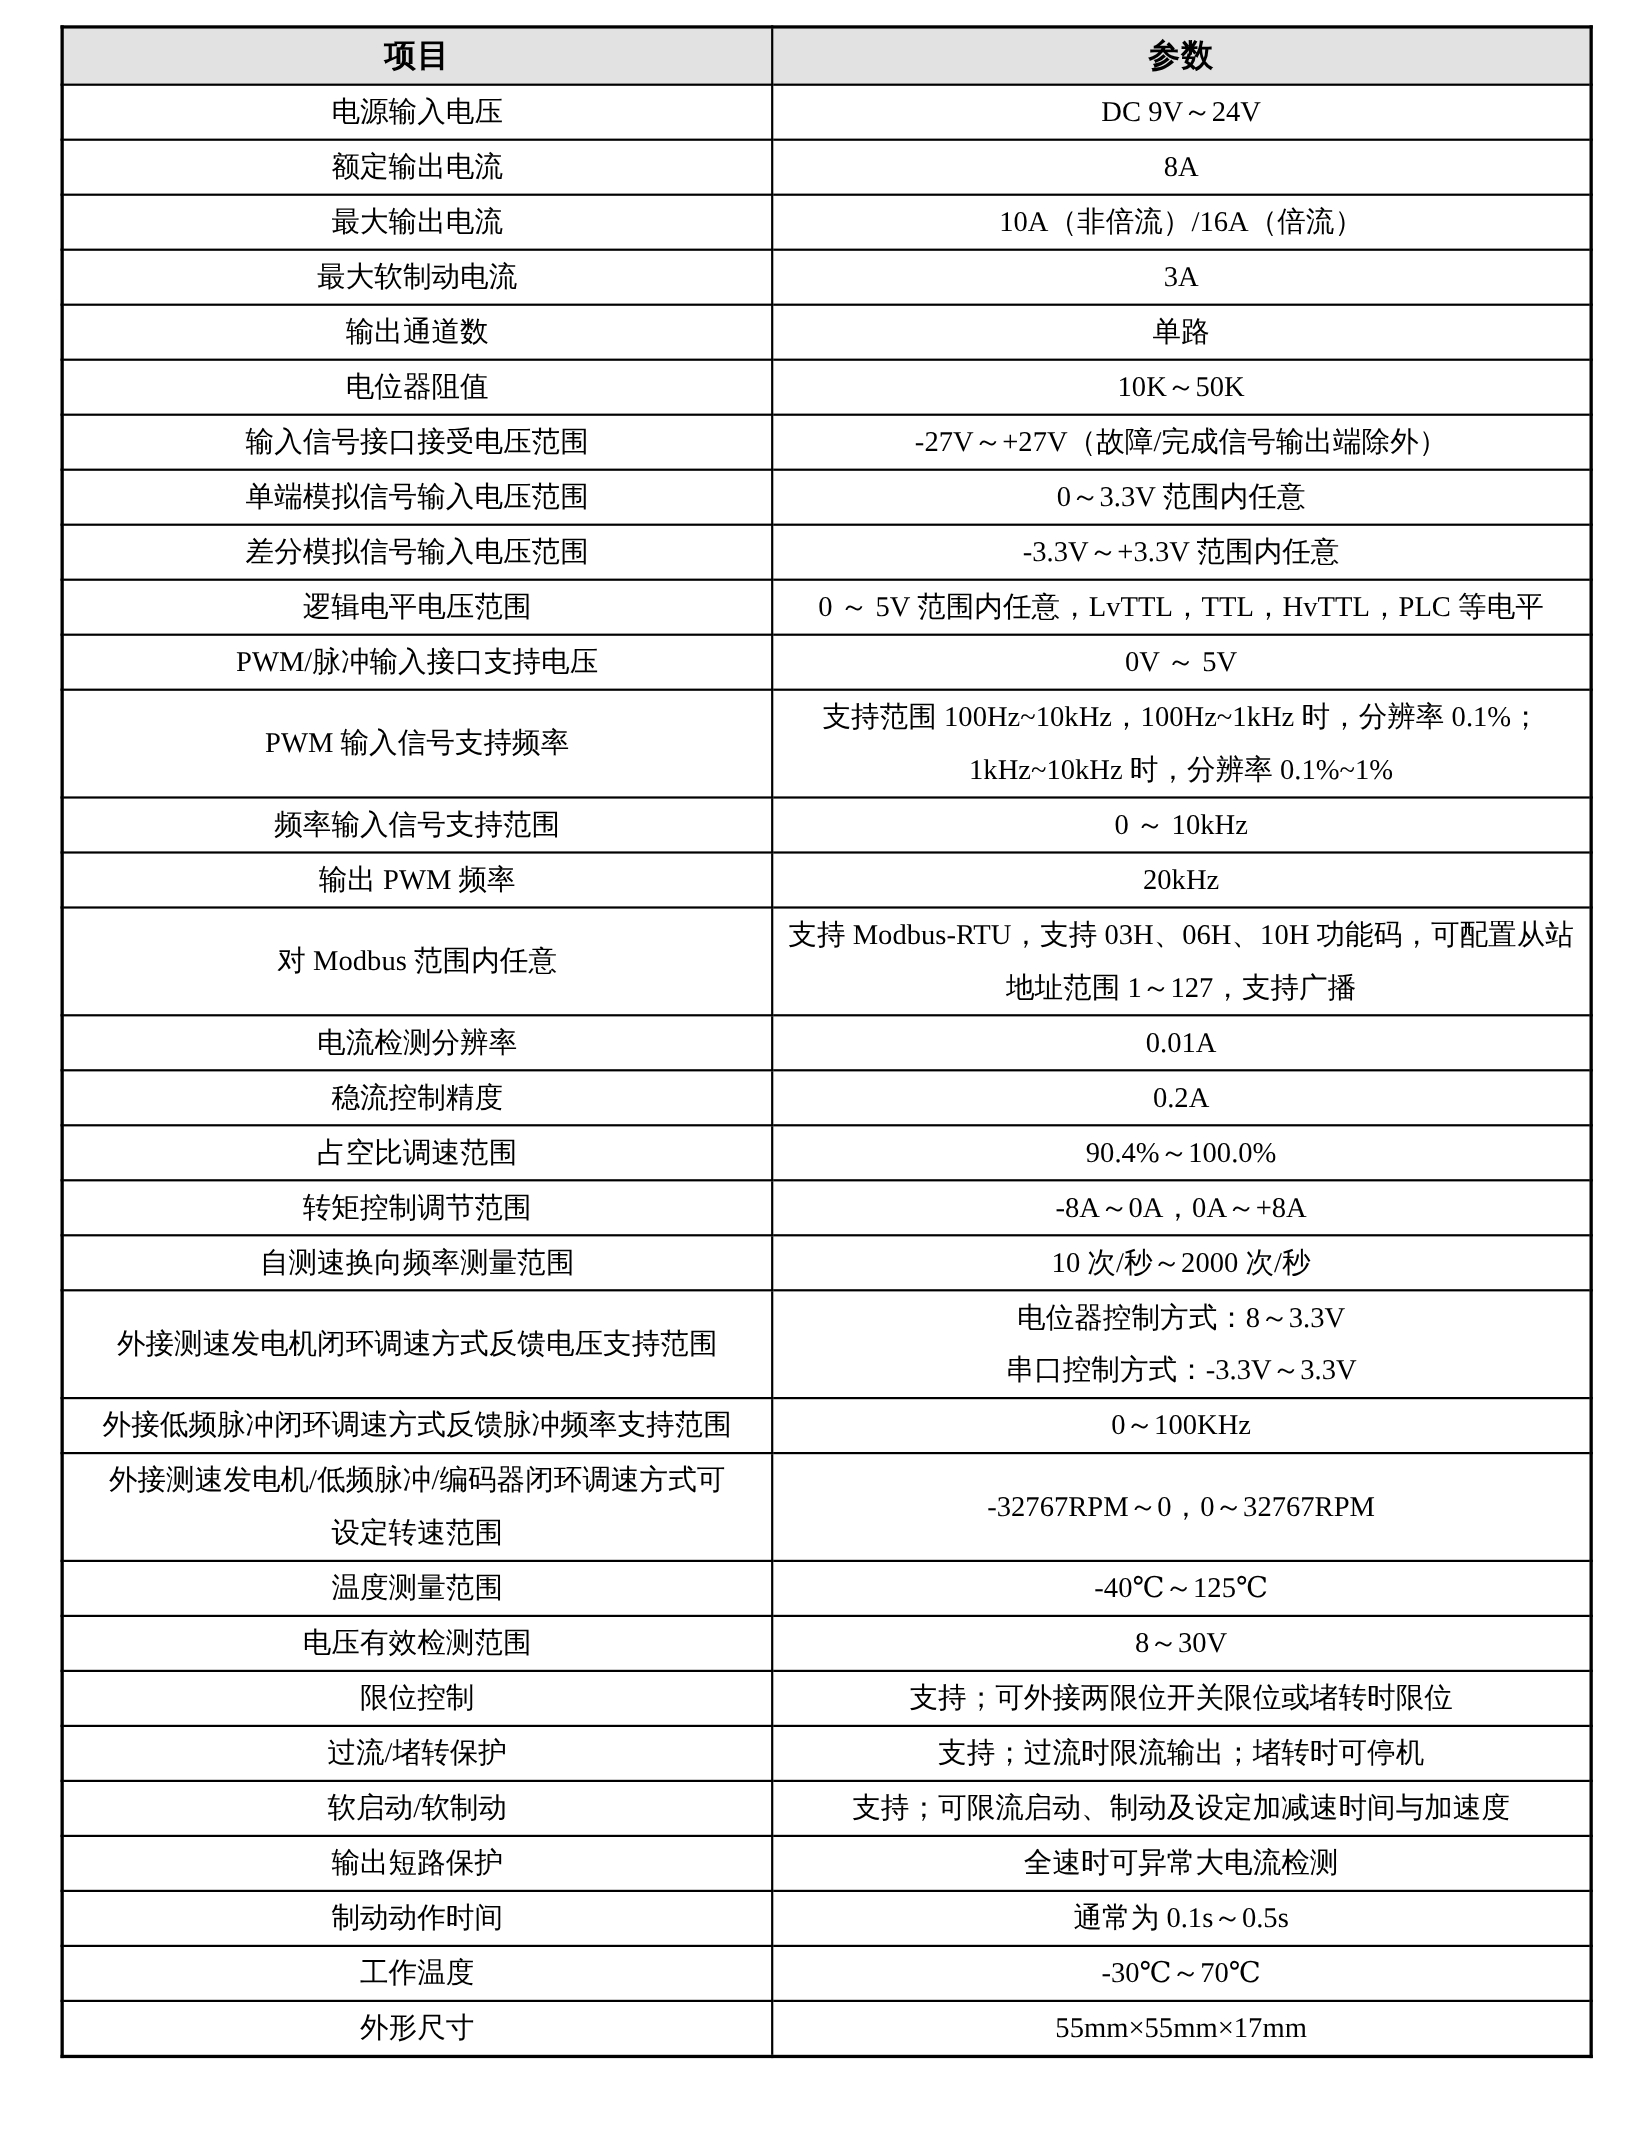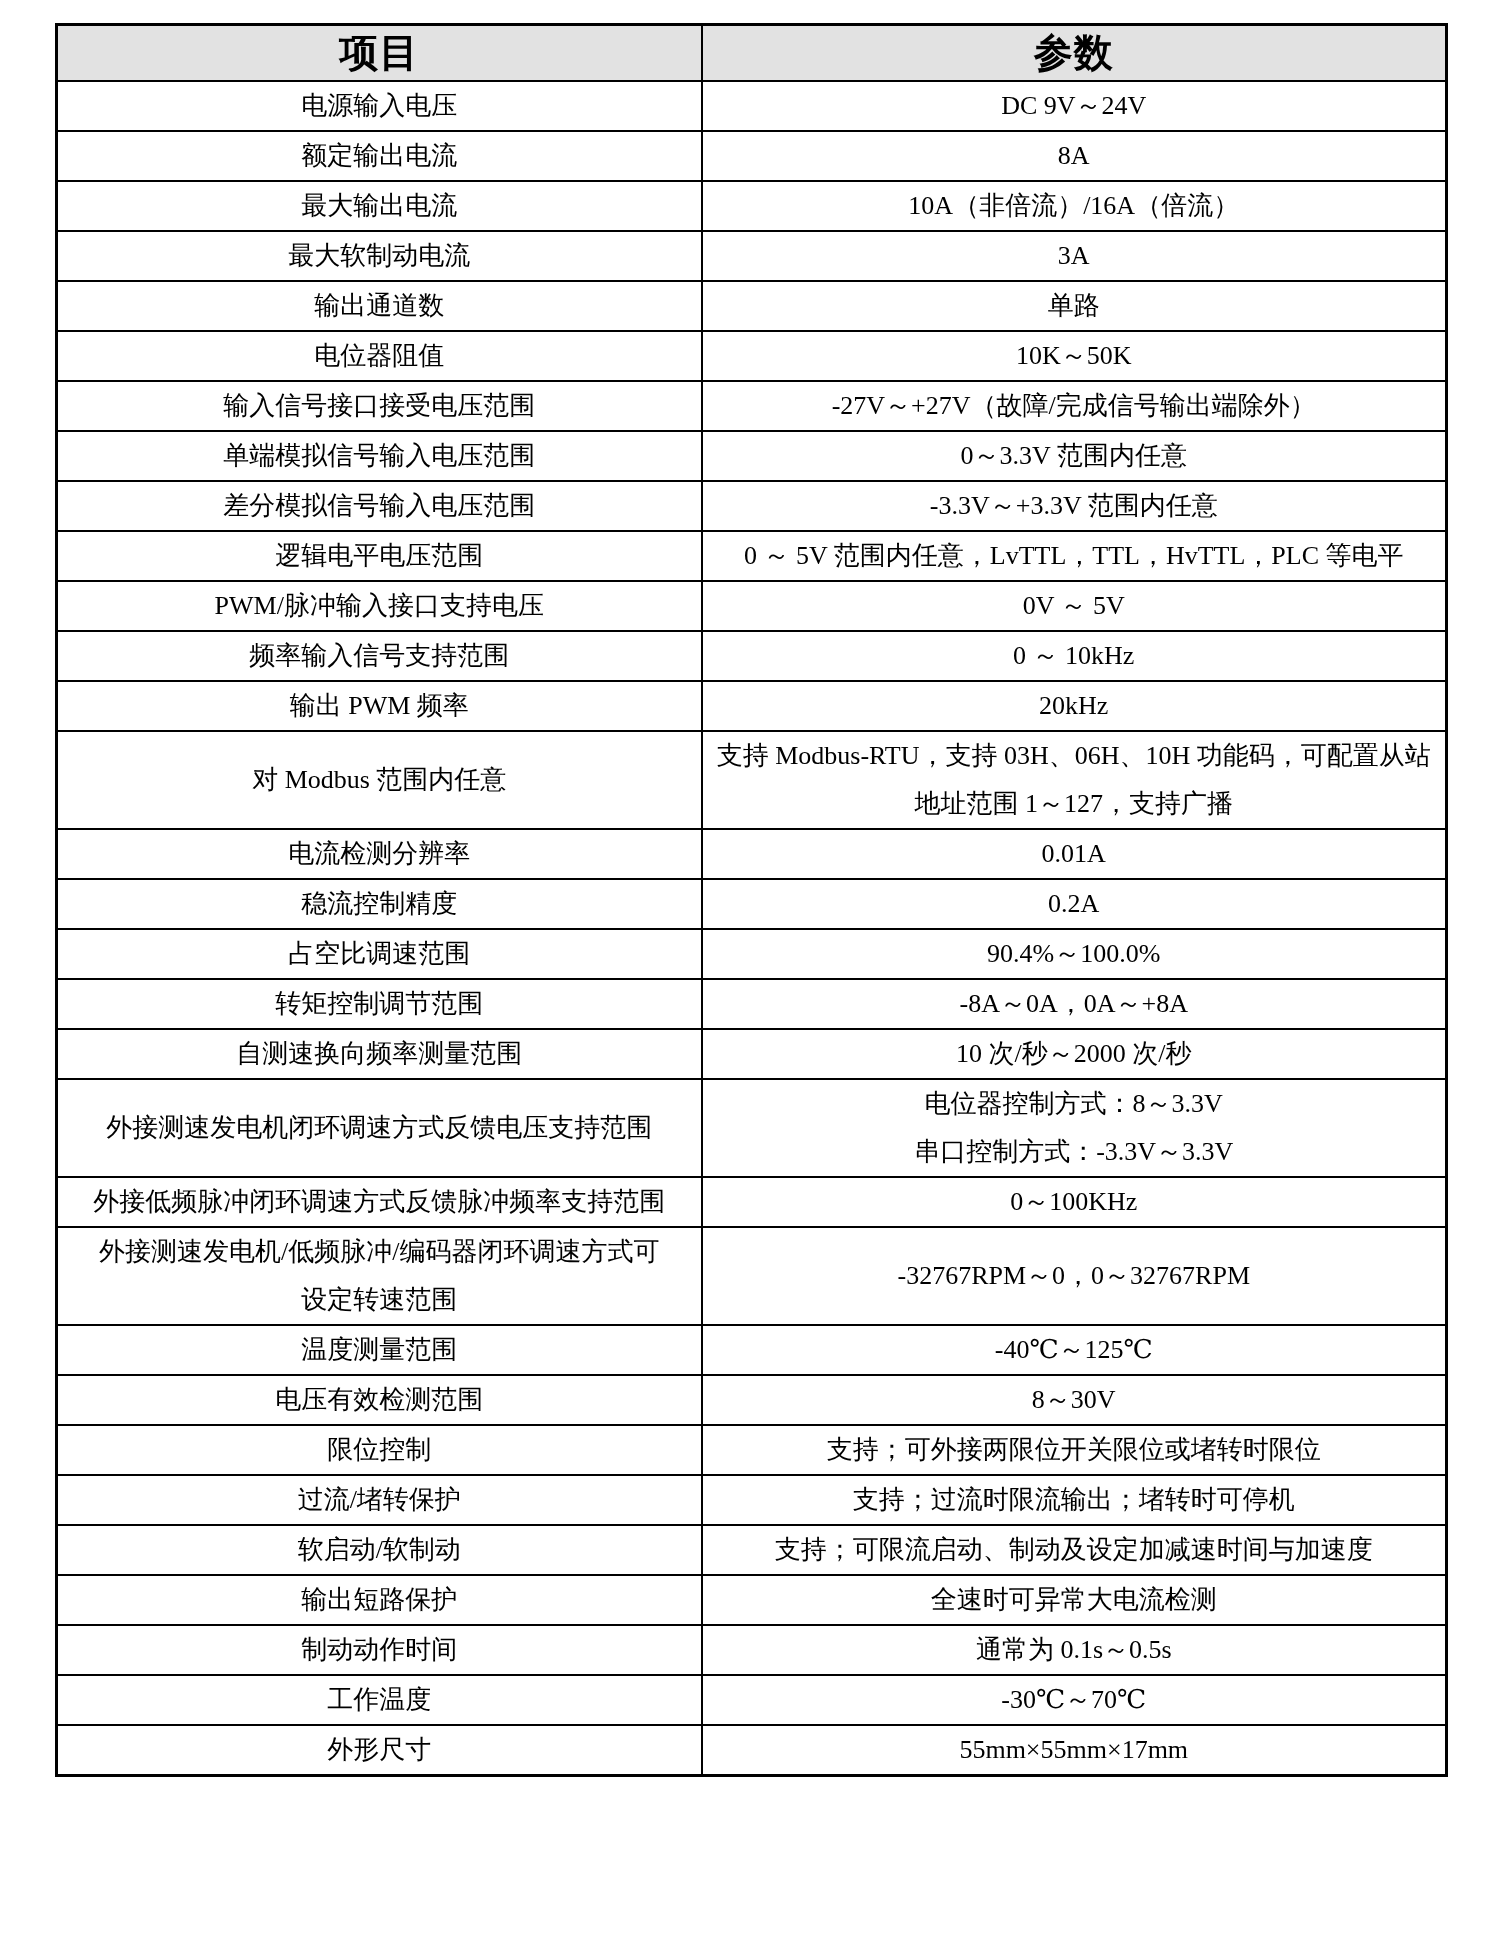--- a/index.html
+++ b/index.html
@@ -29,21 +29,21 @@
     text-align: center;
     vertical-align: middle;
     padding: 0 6px;
     overflow: hidden;
   }
   th {
     height: 50px;
     background: #e2e2e2;
     font-family: "Liberation Sans", "DejaVu Sans", sans-serif;
     font-weight: bold;
-    font-size: 39px;
+    font-size: 29px;
     letter-spacing: 1px;
   }
   td {
     font-size: 26px;
     line-height: 48px;
     height: 48px;
     font-weight: normal;
   }
   td .line {
     line-height: 48px;
@@ -149,20 +149,29 @@
         <tr>
           <td>
             <div class="line">PWM/脉冲输入接口支持电压</div>
           </td>
           <td>
             <div class="line">0V ～ 5V</div>
           </td>
         </tr>
         <tr>
           <td>
+            <div class="line">PWM 输入信号支持频率</div>
+          </td>
+          <td>
+            <div class="line">支持范围 100Hz~10kHz，100Hz~1kHz 时，分辨率 0.1%；</div>
+            <div class="line">1kHz~10kHz 时，分辨率 0.1%~1%</div>
+          </td>
+        </tr>
+        <tr>
+          <td>
             <div class="line">频率输入信号支持范围</div>
           </td>
           <td>
             <div class="line">0 ～ 10kHz</div>
           </td>
         </tr>
         <tr>
           <td>
             <div class="line">输出 PWM 频率</div>
           </td>

